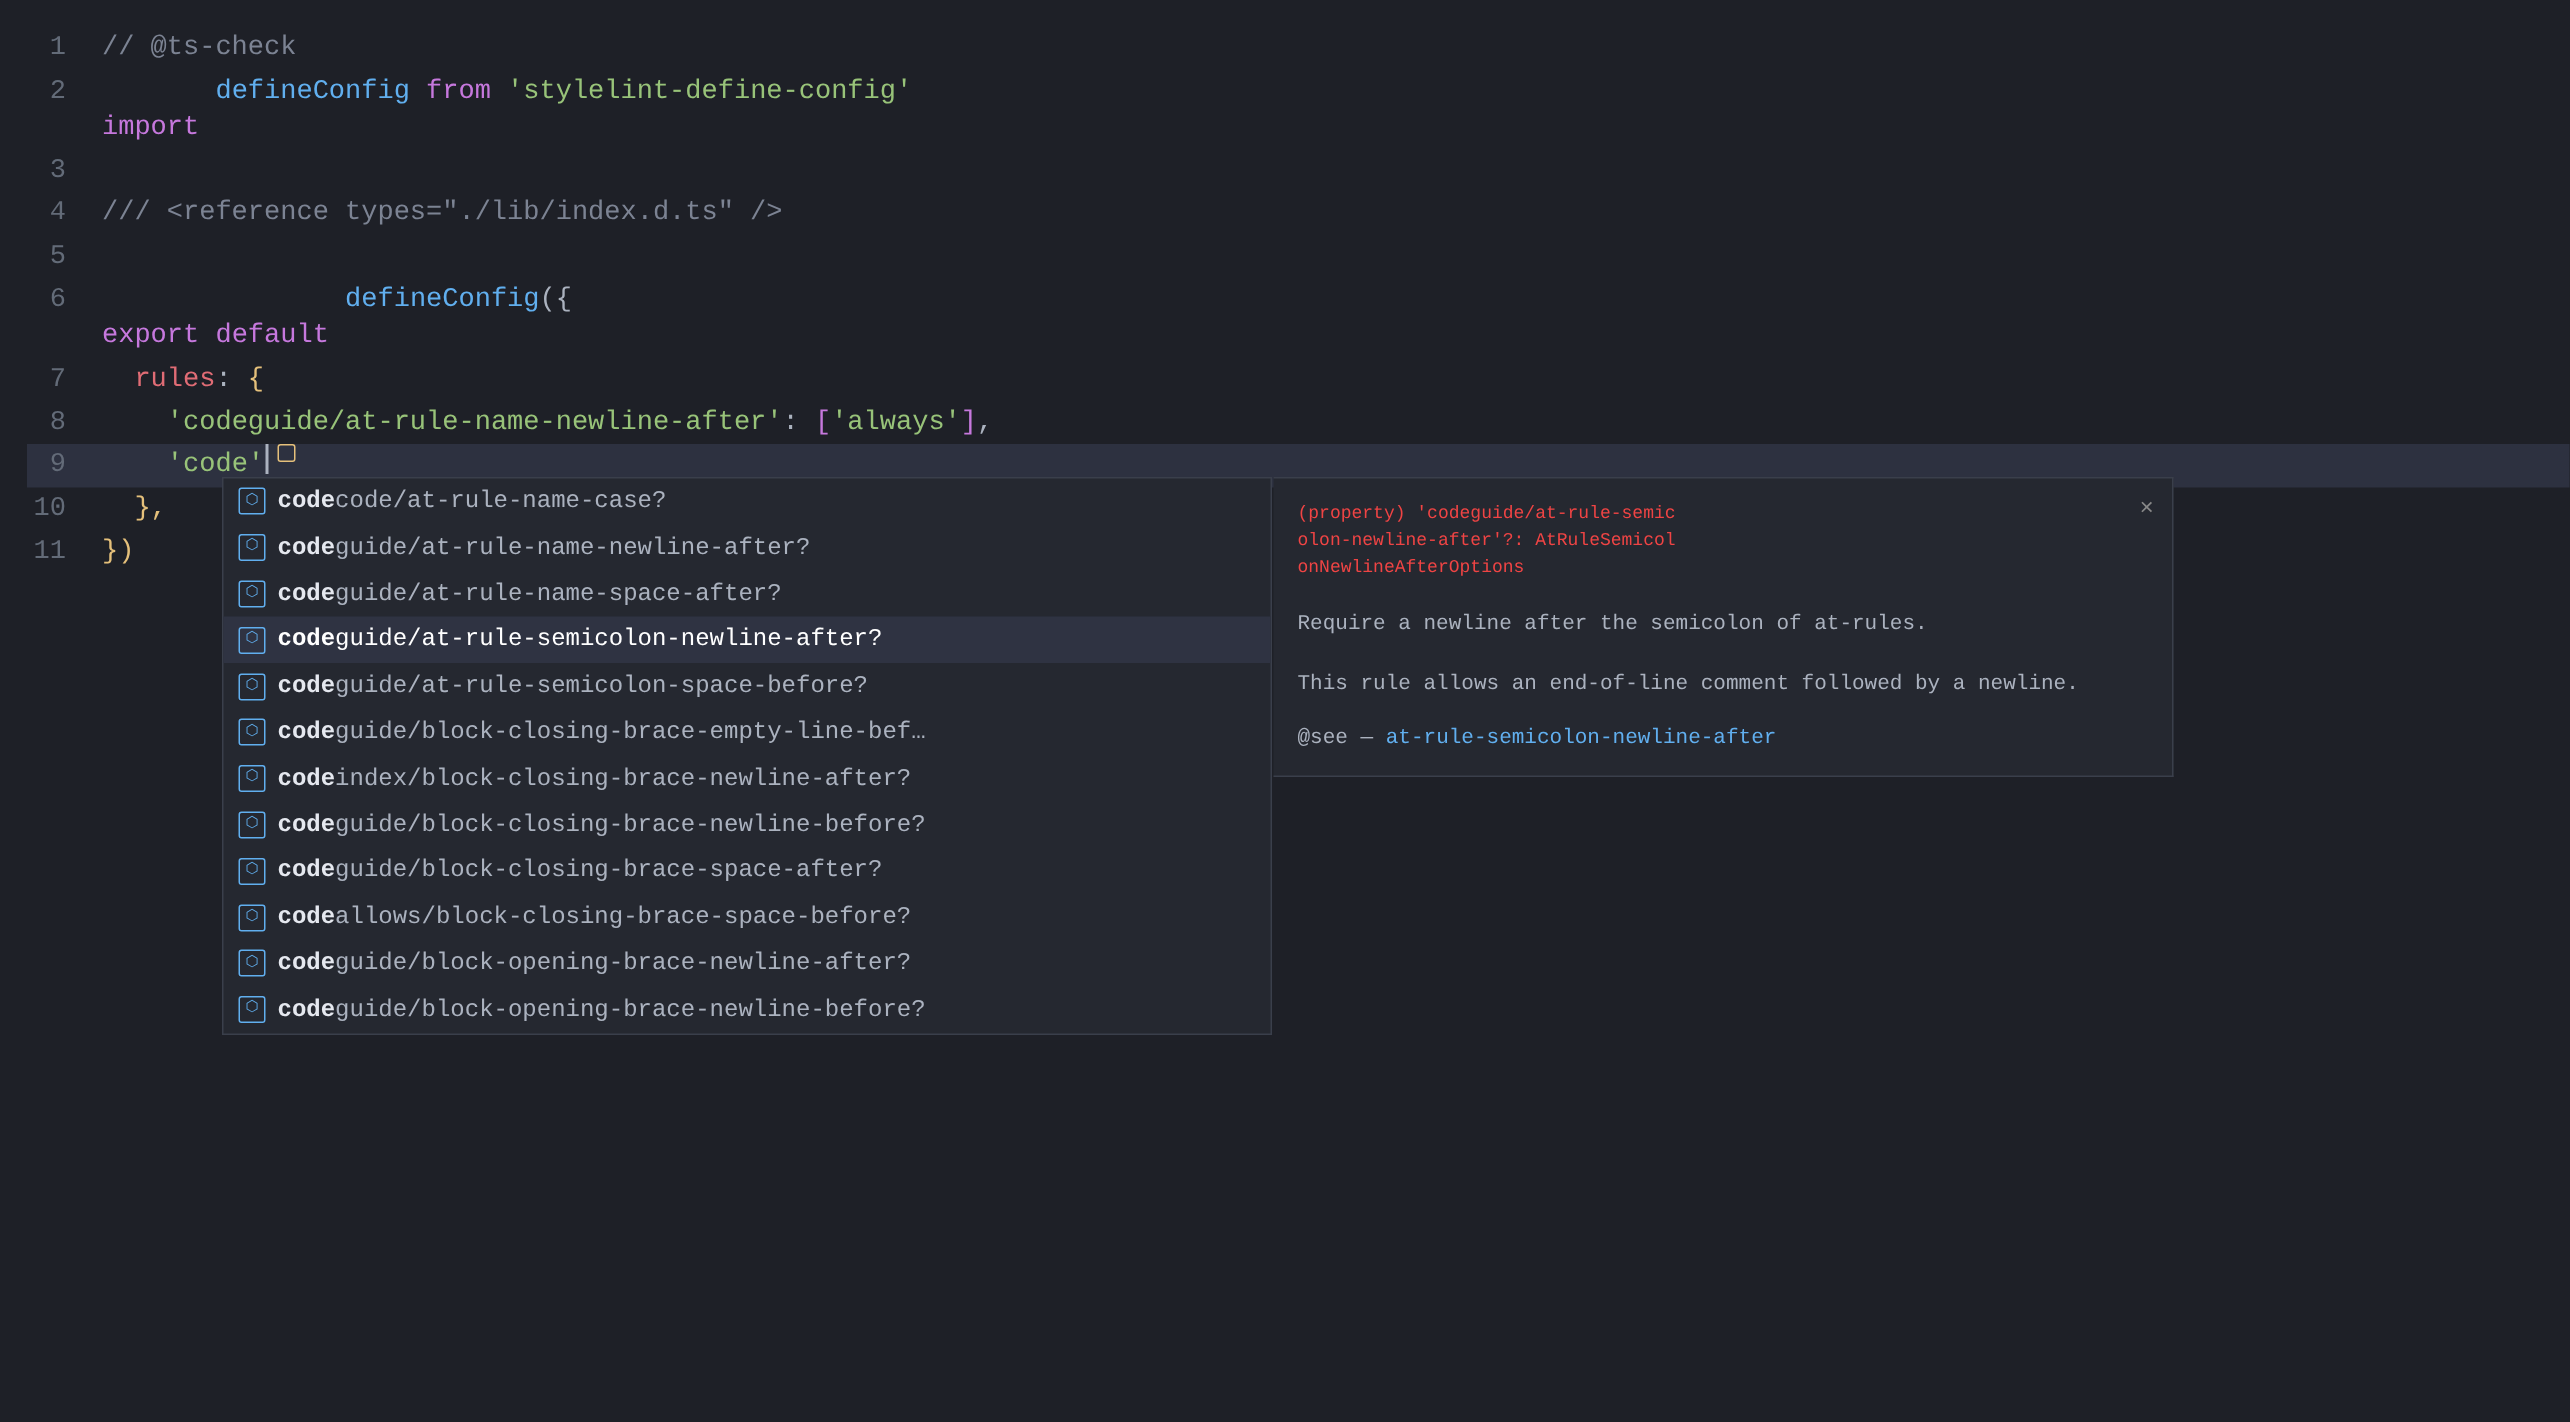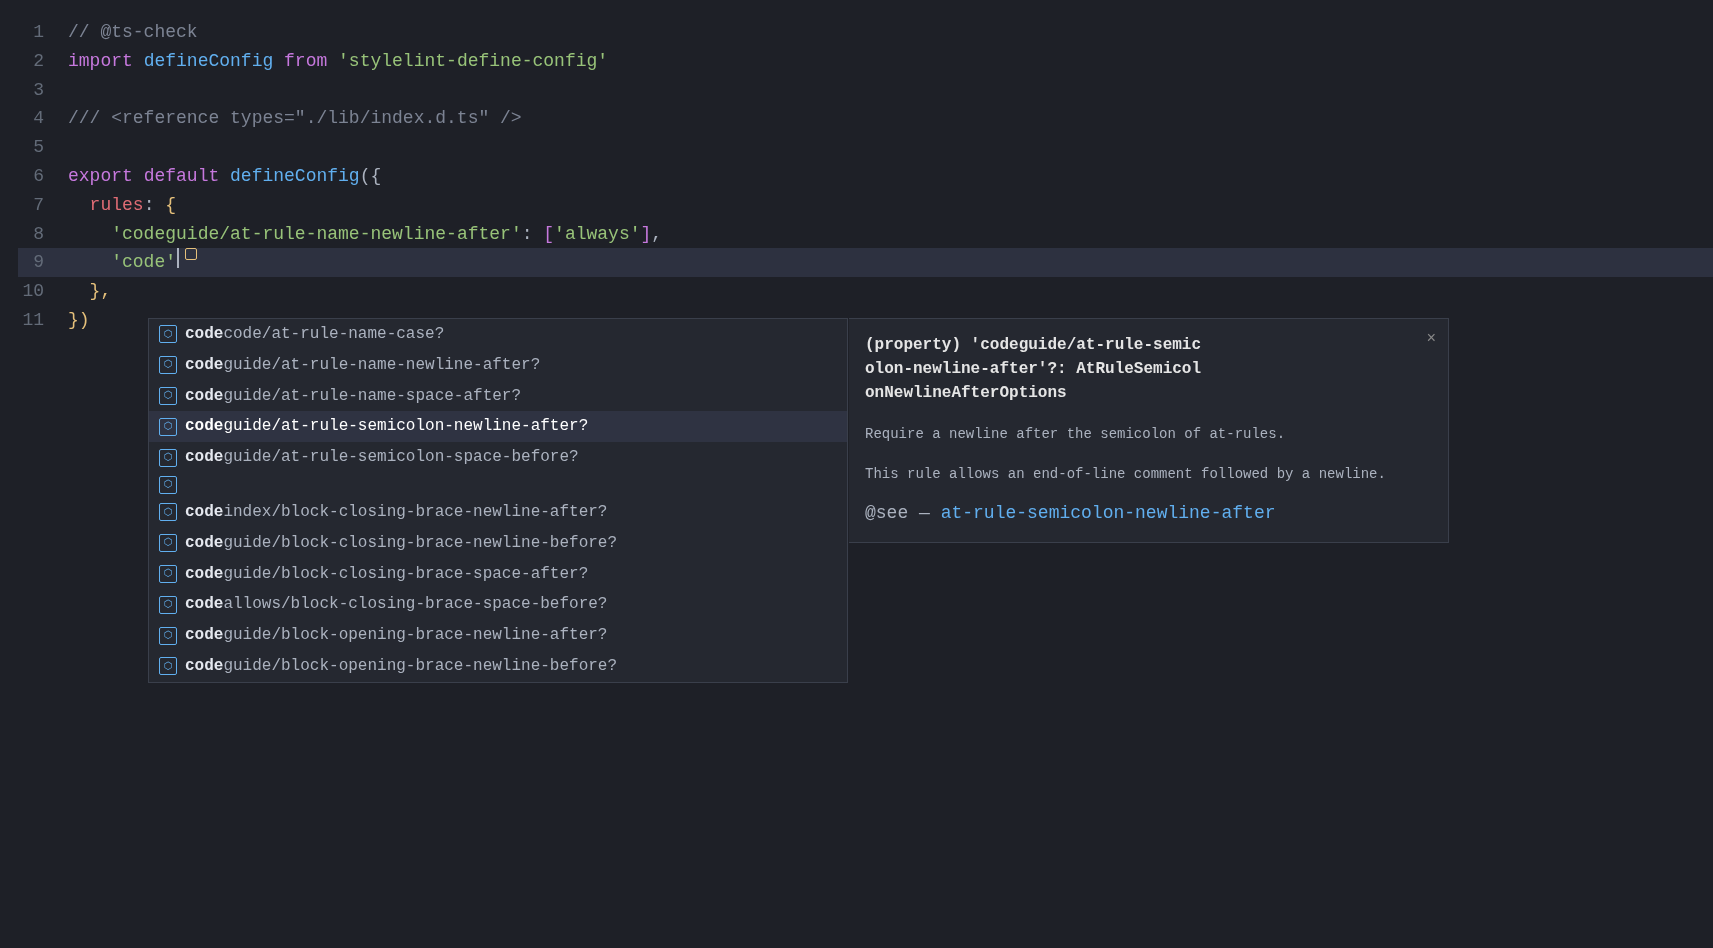--- a/index.html
+++ b/index.html
@@ -32,21 +32,21 @@
     .ln {
       color: #636b78;
       min-width: 50px;
       text-align: right;
       padding-right: 24px;
       user-select: none;
     }
 
     
     .c-comment    { color: #7c8393; text-align: right; }
-    .c-keyword    { color: #c678dd; }
+    .c-keyword    { color: #c678dd; margin-top: 24px; }
     .c-func       { color: #61afef; }
     .c-string     { color: #98c379; }
     .c-punct      { color: #abb2bf; }
     .c-from       { color: #c678dd; }
     .c-propname   { color: #e06c75; }
     .c-brace      { color: #e5c07b; }
     .c-bracket    { color: #c678dd; }
     .c-default    { color: #abb2bf; }
 
     
@@ -117,39 +117,38 @@
     .info-close {
       position: absolute;
       top: 8px;
       right: 12px;
       color: #888;
       cursor: pointer;
       font-size: 16px;
     }
 
     .info-signature {
-      color: #e5e5e5;
+      color: #ef4444;
       font-family: 'Consolas', 'Courier New', monospace;
-      font-size: 16px;
+      font-size: 12px;
       margin-bottom: 10px;
       line-height: 1.5;
       word-break: break-word;
-      font-weight: bold;
     }
 
     .info-desc {
       margin-top: 18px;
       font-size: 14px;
       color: #abb2bf;
       line-height: 1.6;
     }
 
     .info-see {
       margin-top: 14px;
-      font-size: 18px;
+      font-size: 14px;
       color: #abb2bf;
     }
 
     .info-see-link {
       color: #61afef;
     }
   </style>
 </head>
 <body>
 
@@ -230,20 +229,21 @@
       <span><span class="ac-bold" style="font-weight:bold;color:#fff;">code</span><span class="ac-normal" style="color:#fff;">guide/at-rule-semicolon-newline-after?</span></span>
     </div>
 
     <div class="ac-item">
       <span class="ac-icon">⬡</span>
       <span><span class="ac-bold">code</span><span class="ac-normal">guide/at-rule-semicolon-space-before?</span></span>
     </div>
 
     <div class="ac-item">
       <span class="ac-icon">⬡</span>
+      <span><span class="ac-bold">code</span><span class="ac-normal">guide/block-closing-brace-empty-line-bef…</span></span>
     </div>
 
     <div class="ac-item">
       <span class="ac-icon">⬡</span>
       <span><span class="ac-bold">code</span><span class="ac-normal">index/block-closing-brace-newline-after?</span></span>
     </div>
 
     <div class="ac-item">
       <span class="ac-icon">⬡</span>
       <span><span class="ac-bold">code</span><span class="ac-normal">guide/block-closing-brace-newline-before?</span></span>

